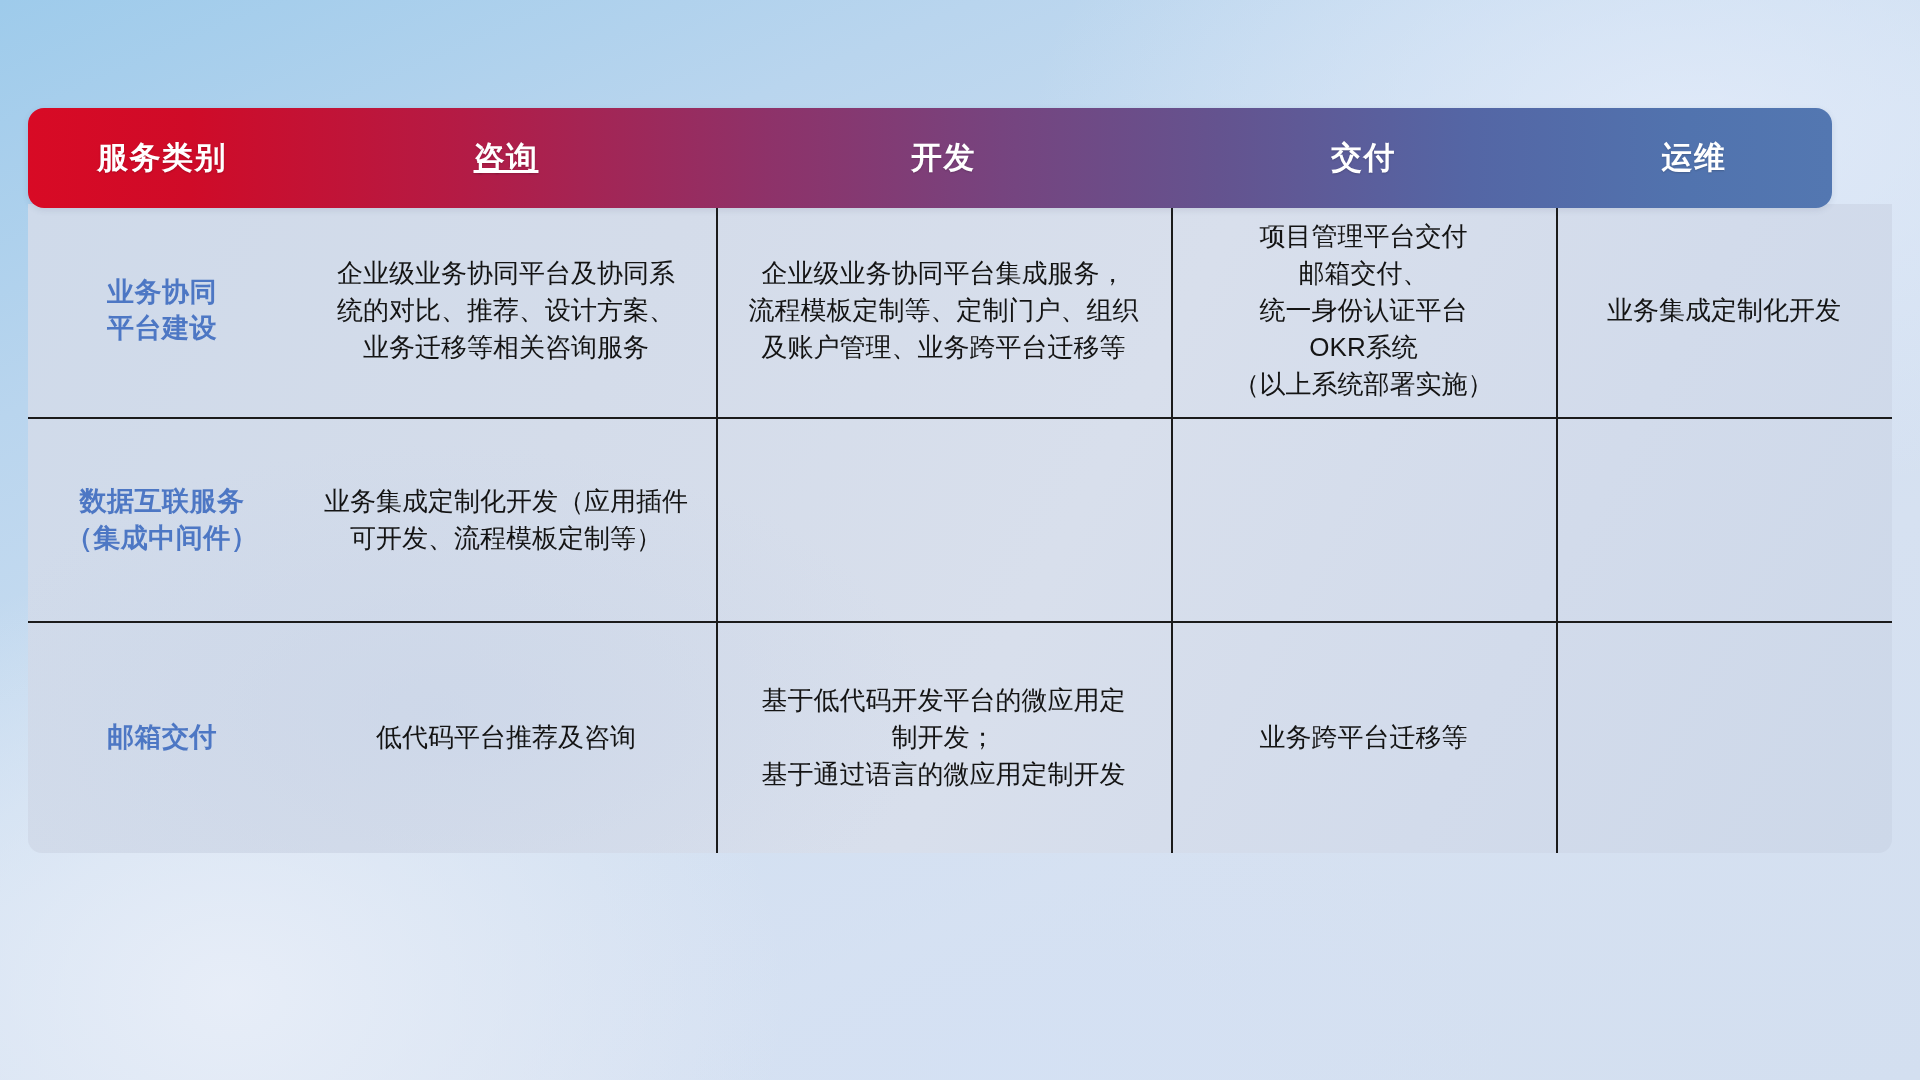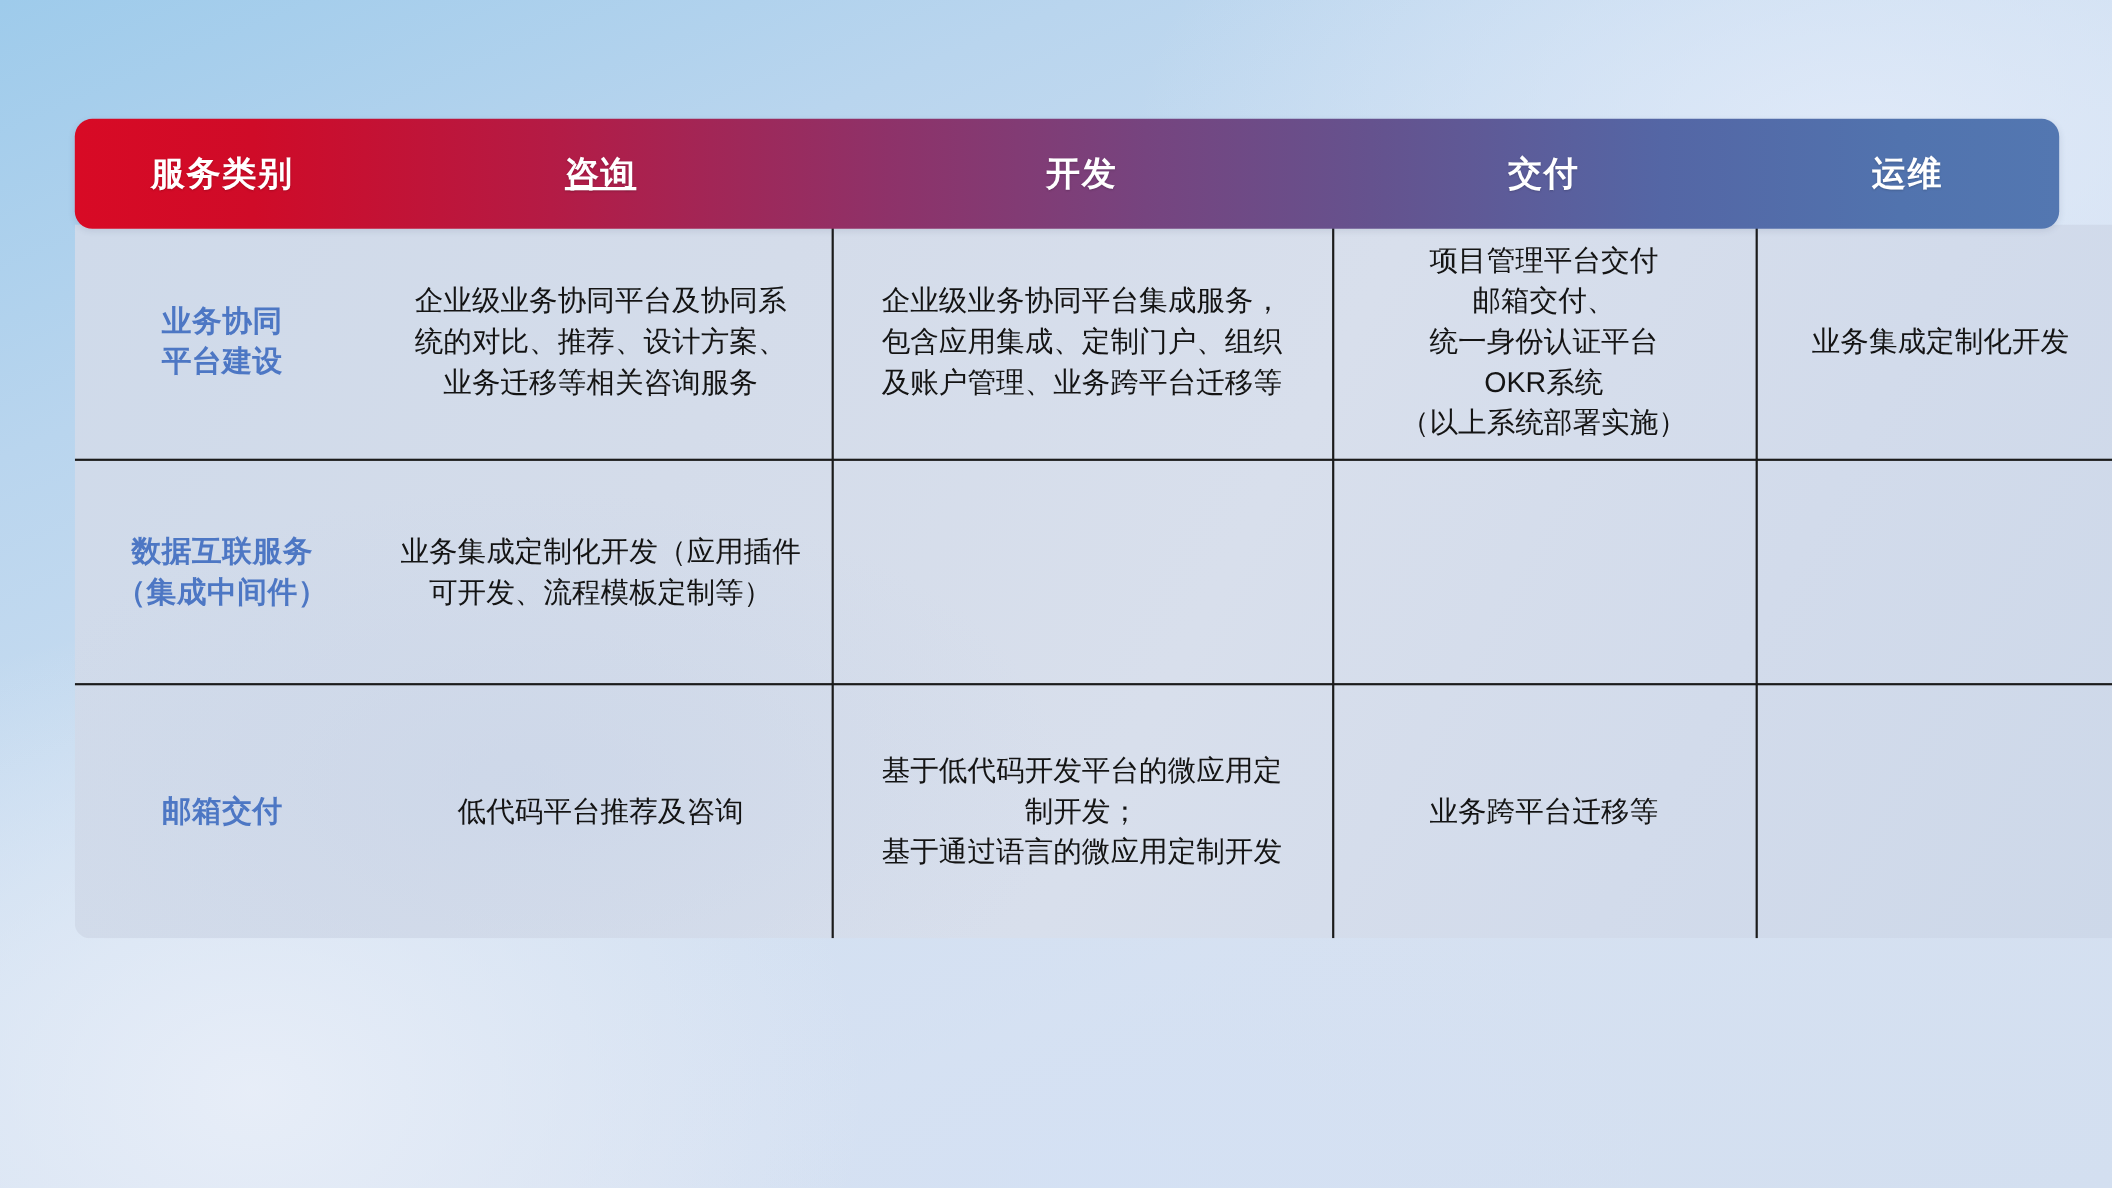--- a/index.html
+++ b/index.html
@@ -18,21 +18,21 @@
       radial-gradient(ellipse 1100px 620px at 88% 12%, rgba(228,236,250,0.80) 0%, rgba(228,236,250,0) 60%),
       radial-gradient(ellipse 800px 520px at 52% 100%, rgba(212,225,244,0.85) 0%, rgba(212,225,244,0) 65%),
       linear-gradient(157deg, #9ecbeb 0%, #b9d5ee 22%, #cfdff1 48%, #d6e1f1 70%, #d3dff0 100%);
     position: relative;
   }
 
   
   #stage {
     position: absolute;
     left: 0; top: 0;
-    width: 1533px; height: 1080px; margin-left: 40px;
+    width: 1533px; height: 1080px;
   }
 
   
   .table-wrap {
     position: absolute;
     left: 28px;
     top: 108px;
     width: 1864px;
   }
 
@@ -159,21 +159,21 @@
       <div class="divider d2"></div>
       <div class="divider d3"></div>
 
       <div class="row r0">
         <div class="cell label cat">业务协同
 平台建设</div>
         <div class="cell">企业级业务协同平台及协同系
 统的对比、推荐、设计方案、
 业务迁移等相关咨询服务</div>
         <div class="cell">企业级业务协同平台集成服务，
-包含应用集成、定制门户、组织
+流程模板定制等、定制门户、组织
 及账户管理、业务跨平台迁移等</div>
         <div class="cell">项目管理平台交付
 邮箱交付、
 统一身份认证平台
 OKR系统
 （以上系统部署实施）</div>
         <div class="cell">业务集成定制化开发</div>
       </div>
 
       <div class="row r1">

